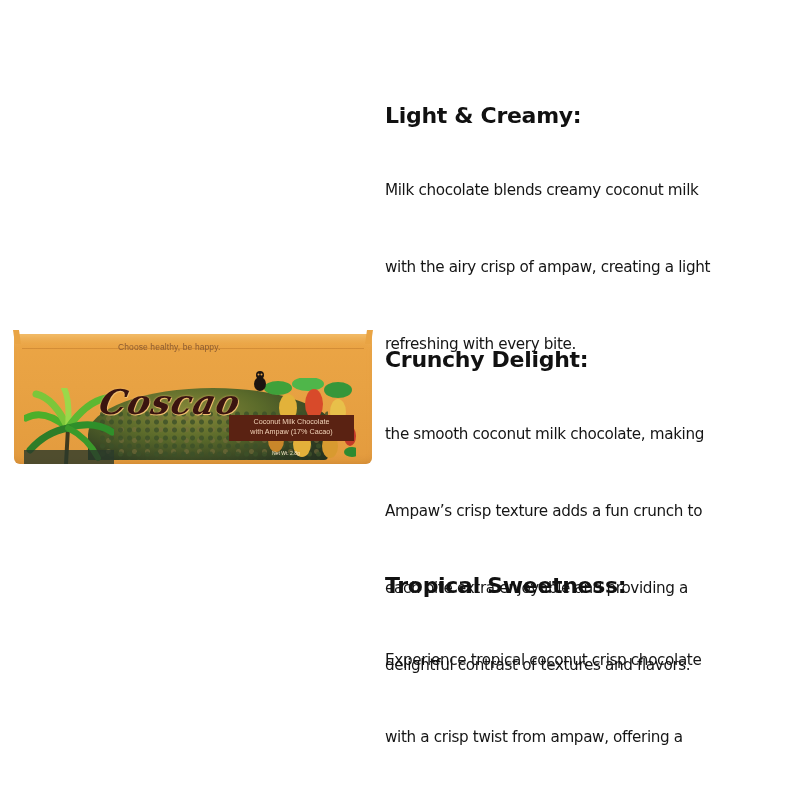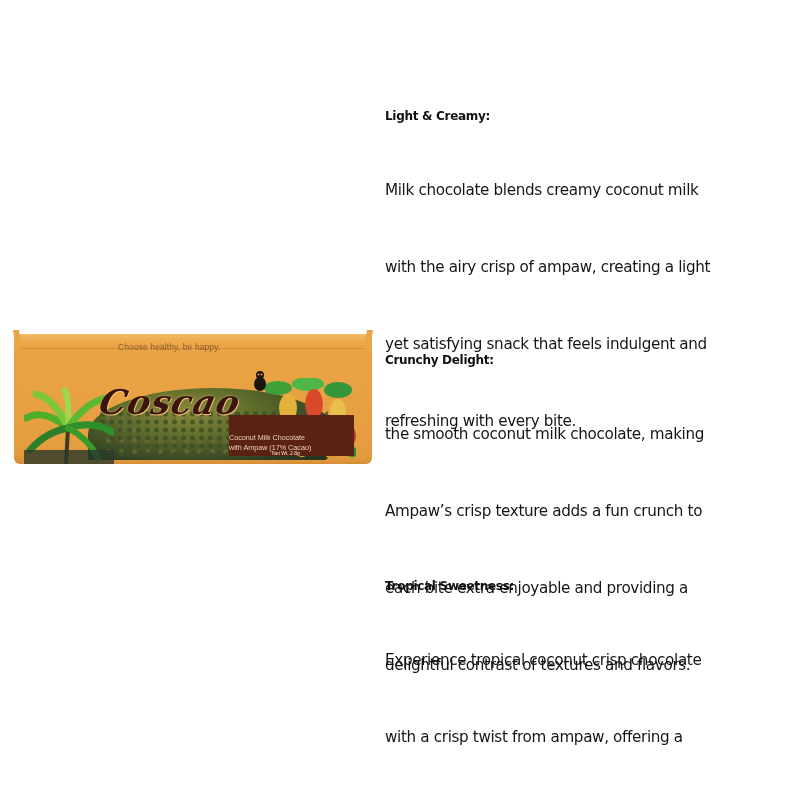--- a/index.html
+++ b/index.html
@@ -56,37 +56,37 @@
     .logo {
       position: absolute; left: 100px; top: 382px; font-size: 34px; color: #3a1410;
       font-family: "DejaVu Serif", serif; font-style: italic; font-weight: bold;
       letter-spacing: 1px; transform: skewX(-12deg);
       text-shadow: 0 0 2px #f1c070, 1px 1px 0 #f1c070;
     }
     .bird {
       position: absolute; left: 252px; top: 370px; width: 16px; height: 22px;
     }
     .label-box {
-      position: absolute; left: 229px; top: 415px; width: 125px; height: 41px;
+      position: absolute; left: 229px; top: 415px; width: 125px; height: 26px;
       background: #5a2212; color: #f2d3b8; font-size: 7.2px; line-height: 10px;
-      font-family: "Liberation Sans", sans-serif; padding-top: 18px;
+      font-family: "Liberation Sans", sans-serif; text-align: center; padding-top: 2px;
       box-sizing: border-box;
     }
     .netwt {
       position: absolute; left: 272px; top: 450px; font-size: 5px; color: #f6e6c8;
       font-family: "Liberation Sans", sans-serif;
     }
     
     .features {
       position: absolute; left: 385px; top: 104px; width: 410px;
       font-family: "DejaVu Sans", sans-serif;
     }
     .feature { margin-bottom: 0; }
     .feature-title {
-      font-size: 12px; font-weight: bold; line-height: 24px; height: 24px;
+      font-size: 22px; font-weight: bold; line-height: 24px; height: 24px;
       letter-spacing: -0.3px; color: #111;
     }
     .feature-body {
       font-size: 15.2px; line-height: 38.5px; letter-spacing: -0.35px; color: #151515;
       margin-top: 4px; white-space: pre-line;
     }
     .f1 { position: absolute; top: 0; }
     .f2 { position: absolute; top: 244px; }
     .f3 { position: absolute; top: 470px; }
   </style>
@@ -148,21 +148,20 @@
   <div>with Ampaw (17% Cacao)</div>
 </div>
 <div class="netwt">Net Wt. 2.8g</div>
 
 <div class="features">
   <div class="feature f1">
     <div class="feature-title">Light &amp; Creamy:</div>
     <div class="feature-body">
       <div>Milk chocolate blends creamy coconut milk</div>
       <div>with the airy crisp of ampaw, creating a light</div>
-      <div>yet satisfying snack that feels indulgent and</div>
       <div>refreshing with every bite.</div>
     </div>
   </div>
   <div class="feature f2">
     <div class="feature-title">Crunchy Delight:</div>
     <div class="feature-body">
       <div>the smooth coconut milk chocolate, making</div>
       <div>Ampaw’s crisp texture adds a fun crunch to</div>
       <div>each bite extra enjoyable and providing a</div>
       <div>delightful contrast of textures and flavors.</div>

